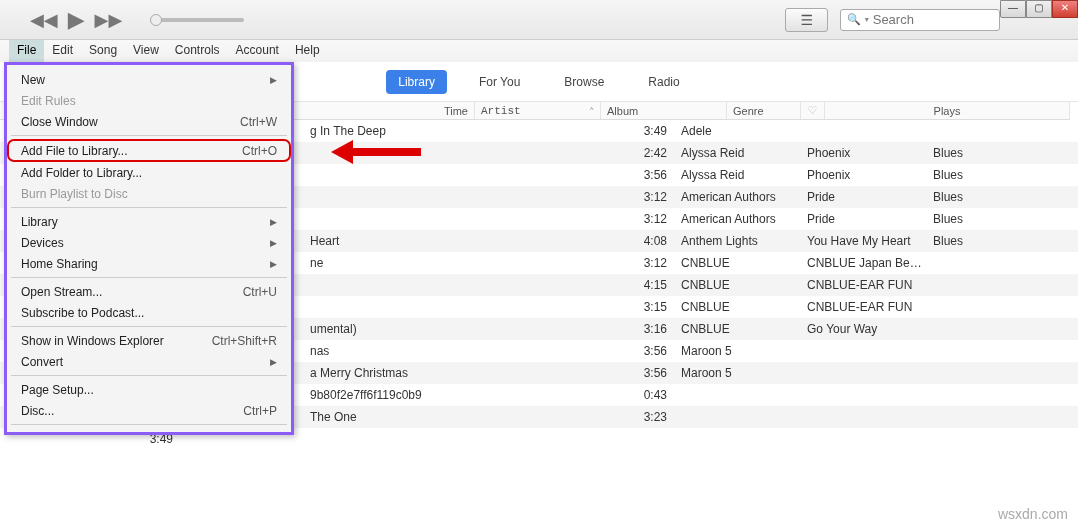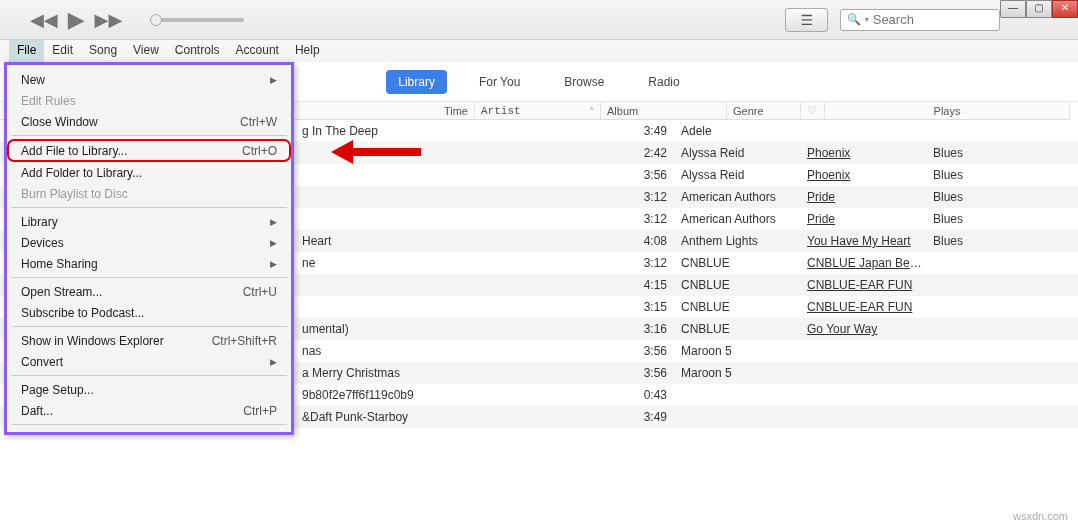--- a/index.html
+++ b/index.html
@@ -58,30 +58,30 @@
   .col-album { width:126px; }
   .col-genre { width:74px; }
   .col-heart { width:24px; justify-content:center; color:#bbb;}
   .col-plays { flex:1; justify-content:center; border-right:none;}
   .sort-caret { font-size:8px; color:#888; }
 
   
   .tracks { position:absolute; top:120px; left:0; right:0; }
   .track-row { display:flex; height:22px; align-items:center; font-size:12px; }
   .track-row:nth-child(even) { background:#f4f4f4; }
-  .t-name { width:200px; padding-left:8px; white-space:nowrap; overflow:hidden; text-overflow:ellipsis;}
+  .t-name { width:200px; padding-left:16px; white-space:nowrap; overflow:hidden; text-overflow:ellipsis;}
   .t-time { width:275px; text-align:right; padding-right:8px;}
   .t-artist { width:126px; padding-left:6px; white-space:nowrap; overflow:hidden; text-overflow:ellipsis;}
-  .t-album { width:126px; padding-left:6px; white-space:nowrap; overflow:hidden; text-overflow:ellipsis;text-decoration:underline;}
+  .t-album { width:126px; padding-left:6px; white-space:nowrap; overflow:hidden; text-overflow:ellipsis;}
   .t-genre { width:74px; padding-left:6px;}
   .t-rest { flex:1; }
   
   .name-offset { margin-left:294px; } 
 
-  .watermark { position:absolute; bottom:6px; right:10px; color:#aaa; font-size:11px; z-index:30;}
+  .watermark { position:absolute; bottom:6px; right:10px; color:#aaa; font-size:14px; z-index:30;}
 </style>
 </head>
 <body>
 
 <div class="titlebar">
   <div class="playback-controls">
     <span class="pb-btn">◀◀</span>
     <span class="pb-btn play-btn">▶</span>
     <span class="pb-btn">▶▶</span>
   </div>
@@ -244,21 +244,28 @@
     </div>
     <div class="track-row">
       <div class="t-name name-offset">9b80f2e7ff6f119c0b9</div>
       <div class="t-time" style="width: 181px;">0:43</div>
       <div class="t-artist"></div>
       <div class="t-album"></div>
       <div class="t-genre"></div>
       <div class="t-rest"></div>
     </div>
     <div class="track-row">
-      <div class="t-name name-offset">&amp;Daft Punk-Starboy</div>
+      <div class="t-name name-offset">The One</div>
+      <div class="t-time" style="width: 181px;">3:23</div>
+      <div class="t-artist"></div>
+      <div class="t-album"></div>
+      <div class="t-genre"></div>
+      <div class="t-rest"></div>
+    </div>
+    <div class="track-row">
       <div class="t-time" style="width: 181px;">3:49</div>
       <div class="t-artist"></div>
       <div class="t-album"></div>
       <div class="t-genre"></div>
       <div class="t-rest"></div>
     </div>
   </div>
 
 <div class="dropdown" id="dropdown">
     <div class="dd-item has-sub">
@@ -306,21 +313,21 @@
       <span class="shortcut">Ctrl+Shift+R</span>
     </div>
     <div class="dd-item has-sub">
       <span class="label">Convert</span>
     </div>
     <div class="dd-sep"></div>
     <div class="dd-item">
       <span class="label">Page Setup...</span>
     </div>
     <div class="dd-item">
-      <span class="label">Daft...</span>
+      <span class="label">Disc...</span>
       <span class="shortcut">Ctrl+P</span>
     </div>
     <div class="dd-sep"></div>
   </div>
 
 <div class="arrow">
   <div class="arrow-head"></div>
     <div class="arrow-line"></div>
 </div>
 

